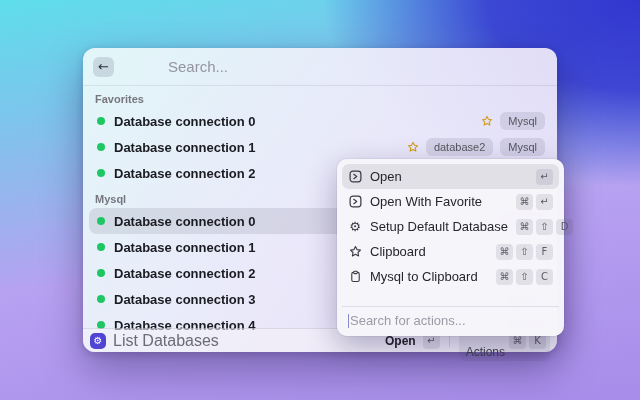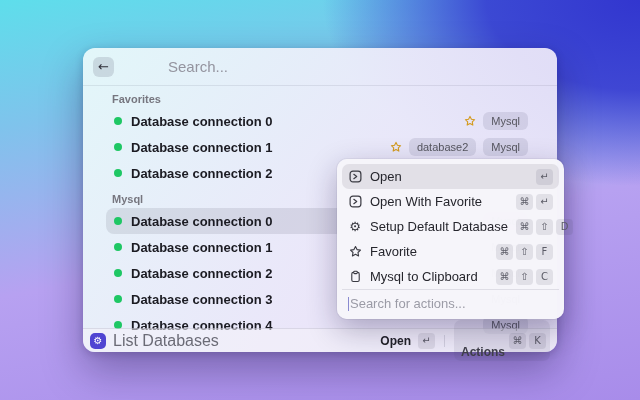--- a/index.html
+++ b/index.html
@@ -24,58 +24,58 @@
   .header{height:37px;display:flex;align-items:center;gap:10px;padding:0 10px;
     border-bottom:1px solid rgba(60,60,90,0.10);}
   .back-btn{width:21px;height:20px;border:none;border-radius:6px;
     background:rgba(70,70,95,0.16);color:#2c2c36;font-size:13px;line-height:20px;
     display:flex;align-items:center;justify-content:center;cursor:pointer;
     font-family:"DejaVu Sans",sans-serif;padding:0;}
   .search{flex:1;border:none;outline:none;background:transparent;font-size:15px;color:#2a2a33;
     font-family:"Liberation Sans",sans-serif;margin-left:42px;}
   .search::placeholder{color:#94949f;}
   
-  .list{padding:0 23px;}
+  .list{padding:0 6px;}
   .section-label{padding:7px 6px 3px;font-size:11px;font-weight:600;color:#76767f;}
   .row{height:26px;display:flex;align-items:center;gap:9px;padding:0 6px;border-radius:8px;}
   .row.selected{background:rgba(80,75,100,0.13);}
   .dot{width:8px;height:8px;border-radius:50%;background:var(--dot,#1ec764);flex:0 0 auto;margin-left:2px;}
   .row-title{font-size:13px;color:#1b1b22;flex:1;white-space:nowrap;overflow:hidden;font-weight:bold;}
   .row-acc{display:flex;align-items:center;gap:7px;}
   .acc-star{color:var(--star,#d49b1f);display:flex;}
   .tag{background:rgba(95,95,125,0.15);color:#56565f;font-size:11px;border-radius:6px;
     padding:2px 8px;line-height:14px;white-space:nowrap;}
   
   .statusbar{position:absolute;left:0;right:0;bottom:0;height:23px;
     border-top:1px solid rgba(60,60,90,0.12);display:flex;align-items:center;
     padding:0 7px;gap:7px;border-radius:0 0 12px 12px;background:rgba(244,243,249,0.55);}
   .ext-icon{width:16px;height:16px;border-radius:5px;background:var(--ext,#4f45d2);
     color:#fff;font-size:10px;display:flex;align-items:center;justify-content:center;
     font-family:"DejaVu Sans",sans-serif;}
   .ext-name{font-size:16px;color:#6b6b76;flex:1;}
   .sb-action-label{font-size:12px;font-weight:700;color:#232329;}
-  .sb-actions-label{font-size:12px;font-weight:700;color:#3f3f49;margin-top:23px;}
+  .sb-actions-label{font-size:12px;font-weight:400;color:#3f3f49;margin-top:23px;}
   .kbd{min-width:17px;height:16px;padding:0 3px;border-radius:4px;background:rgba(70,70,95,0.12);
     color:#5b5b66;font-size:10px;display:inline-flex;align-items:center;justify-content:center;
     font-family:"DejaVu Sans",sans-serif;box-sizing:border-box;}
   .sb-divider{width:1px;height:12px;background:rgba(60,60,90,0.16);margin:0 2px;}
   .actions-group{display:flex;align-items:center;gap:4px;background:rgba(70,70,95,0.09);
     border-radius:7px;padding:2px 4px 2px 7px;cursor:pointer;}
   
   .action-menu{position:absolute;left:254px;top:111px;width:217px;
     background:rgba(246,245,250,0.99);border-radius:10px;
     box-shadow:0 10px 30px rgba(20,10,60,0.30),0 0 0 1px rgba(60,60,90,0.06);
     padding:5px;z-index:5;}
   .menu-item{height:25px;display:flex;align-items:center;gap:8px;padding:0 6px;border-radius:7px;cursor:pointer;}
   .menu-item.selected{background:rgba(80,75,100,0.12);}
   .menu-icon{width:14px;height:14px;display:flex;align-items:center;justify-content:center;
     color:#3a3a42;flex:0 0 auto;font-family:"DejaVu Sans",sans-serif;font-size:13px;line-height:14px;}
   .menu-label{font-size:13px;color:#26262d;flex:1;white-space:nowrap;}
   .menu-keys{display:flex;gap:3px;}
-  .menu-search{border-top:1px solid rgba(60,60,90,0.12);margin-top:0;padding:6px 6px 3px;
+  .menu-search{border-top:1px solid rgba(60,60,90,0.12);margin-top:17px;padding:6px 6px 3px;
     display:flex;align-items:center;gap:1px;}
   .caret{width:1px;height:14px;background:#8a8ad0;}
   .menu-search input{border:none;outline:none;background:transparent;font-size:13px;width:100%;
     color:#2a2a33;font-family:"Liberation Sans",sans-serif;padding:0;}
   .menu-search input::placeholder{color:#9b9ba6;}
   svg{display:block;}
 </style>
 </head>
 <body>
 
@@ -211,21 +211,21 @@
               <span class="kbd">⇧</span>
               <span class="kbd">D</span>
             </span>
           </div>
           <div class="menu-item">
             <span class="menu-icon">
               <svg width="13" height="13" viewBox="0 0 14 14" fill="none">
                 <path d="M7 1.6l1.65 3.35 3.7.54-2.68 2.6.63 3.68L7 10.05 3.7 11.77l.63-3.68-2.68-2.6 3.7-.54z" stroke="currentColor" stroke-width="1.2" stroke-linejoin="round"></path>
               </svg>
             </span>
-            <span class="menu-label">Favorite</span>
+            <span class="menu-label">Clipboard</span>
             <span class="menu-keys">
               <span class="kbd">⌘</span>
               <span class="kbd">⇧</span>
               <span class="kbd">F</span>
             </span>
           </div>
           <div class="menu-item">
             <span class="menu-icon">
               <svg width="13" height="13" viewBox="0 0 14 14" fill="none">
                 <rect x="3" y="2.6" width="8" height="9.8" rx="1.6" stroke="currentColor" stroke-width="1.2"></rect>

